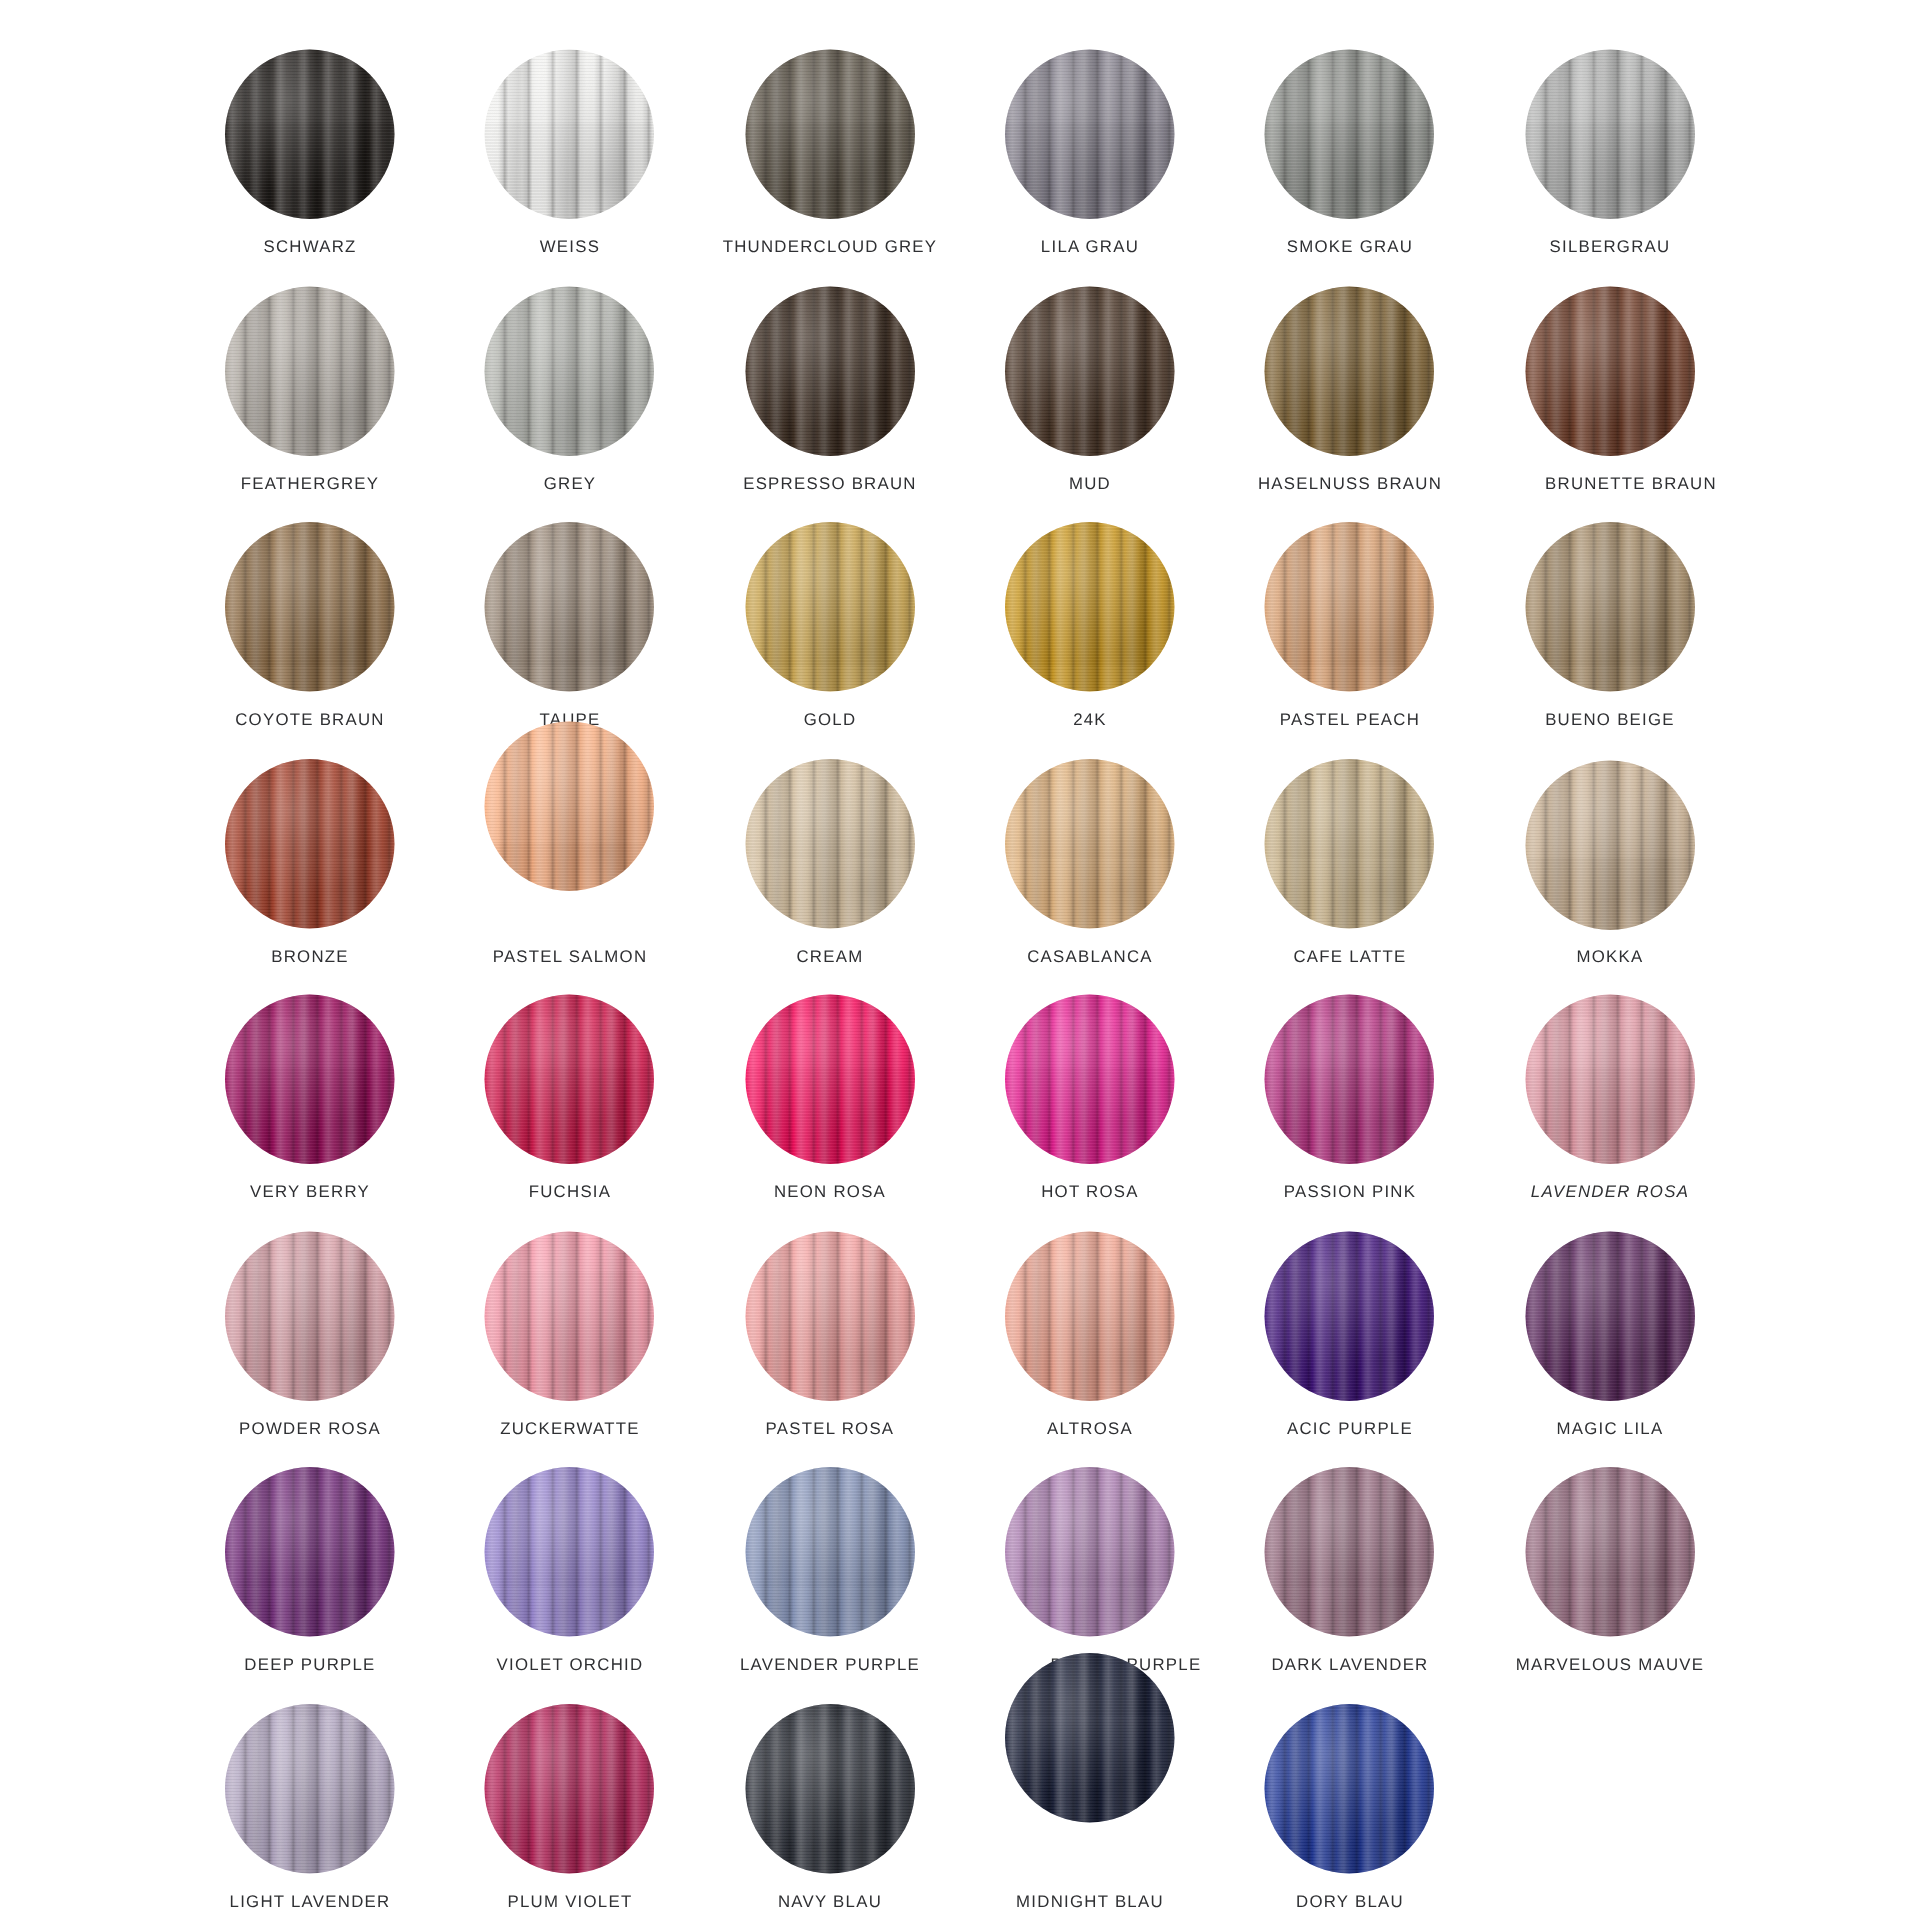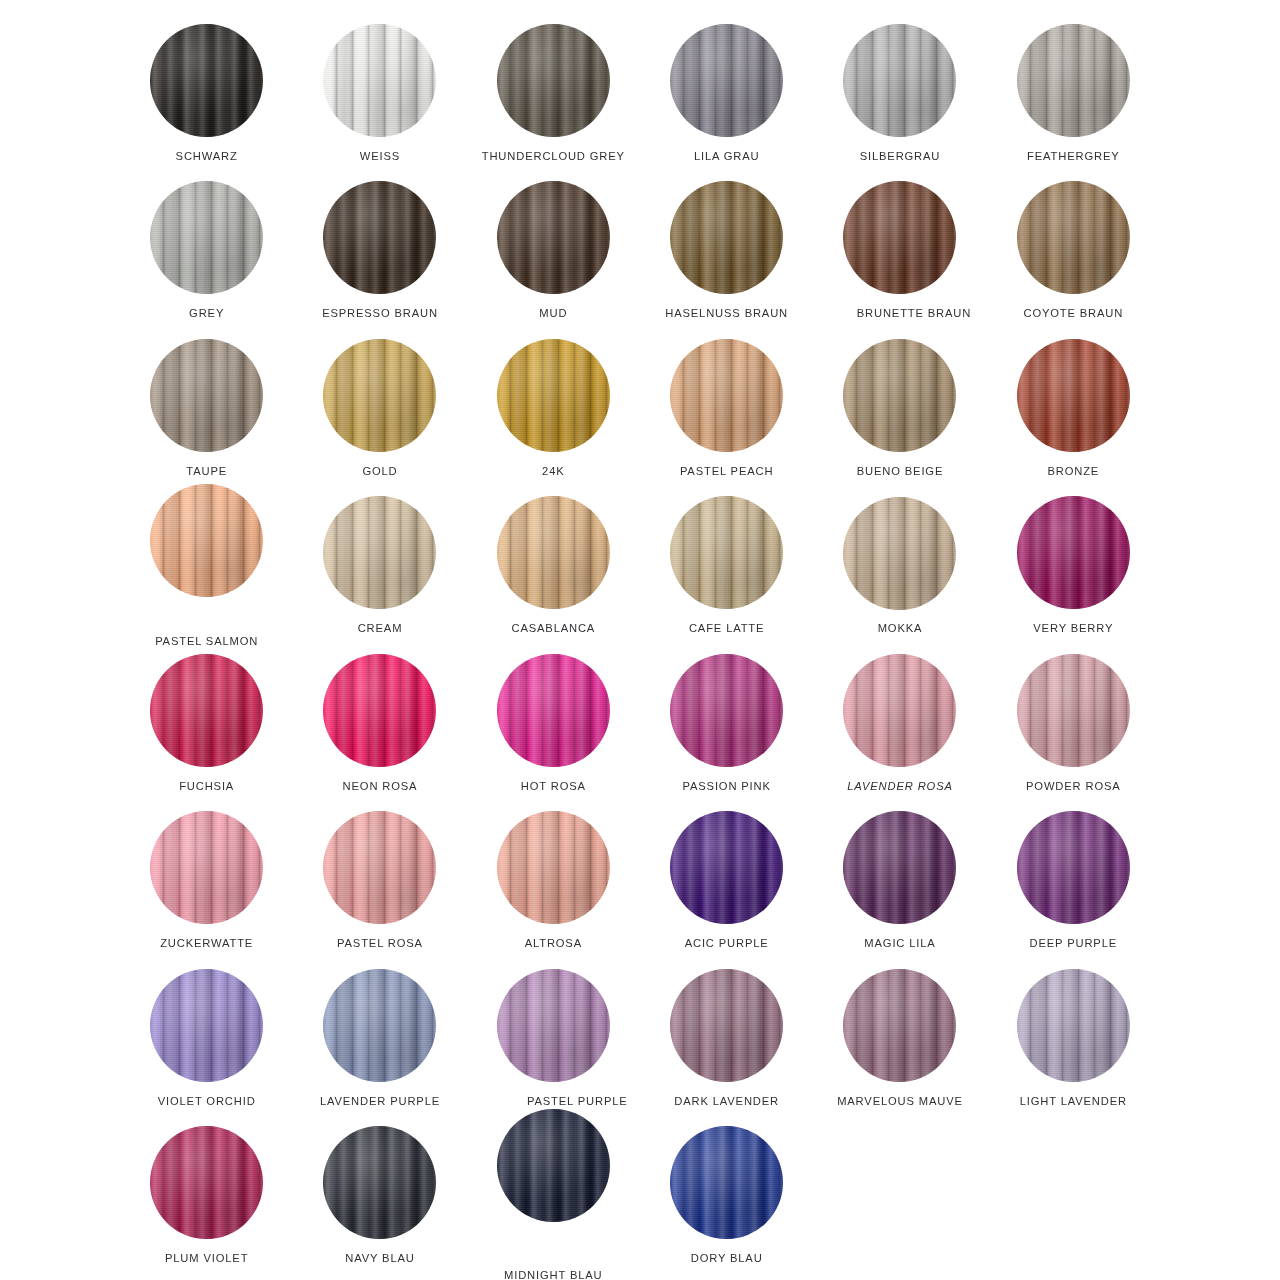--- a/index.html
+++ b/index.html
@@ -24,21 +24,21 @@
     grid-auto-rows: 157.5px;
     column-gap: 0px;
     row-gap: 0px;
     background: #ffffff;
   }
 
   .swatch-cell {
     display: flex;
     flex-direction: column;
     align-items: center;
-    justify-content: center;
+    justify-content: flex-end;
   }
 
   .swatch-disc {
     width: 113px;
     height: 113px;
     border-radius: 50%;
     position: relative;
     overflow: hidden;
     flex: 0 0 auto;
   }
@@ -134,20 +134,29 @@
     <div class="swatch-cell">
       <div class="swatch-disc" style="background: rgb(134, 130, 142);">
         <div class="ribs"></div>
         <div class="ribs2"></div>
         <div class="weave"></div>
         <div class="shade"></div>
       </div>
       <div class="swatch-label" style="color: rgb(47, 48, 51);">LILA GRAU</div>
     </div>
     <div class="swatch-cell">
+      <div class="swatch-disc" style="background: rgb(142, 145, 140);">
+        <div class="ribs"></div>
+        <div class="ribs2"></div>
+        <div class="weave"></div>
+        <div class="shade"></div>
+      </div>
+      <div class="swatch-label" style="color: rgb(47, 48, 51);">SMOKE GRAU</div>
+    </div>
+    <div class="swatch-cell">
       <div class="swatch-disc" style="background: rgb(179, 180, 179);">
         <div class="ribs"></div>
         <div class="ribs2"></div>
         <div class="weave"></div>
         <div class="shade"></div>
       </div>
       <div class="swatch-label" style="color: rgb(47, 48, 51);">SILBERGRAU</div>
     </div>
     <div class="swatch-cell">
       <div class="swatch-disc" style="background: rgb(176, 170, 162);">

